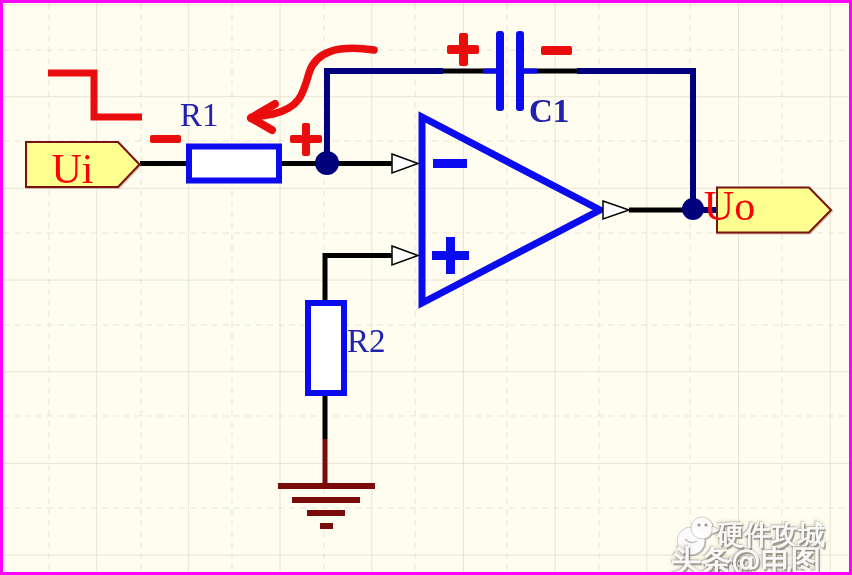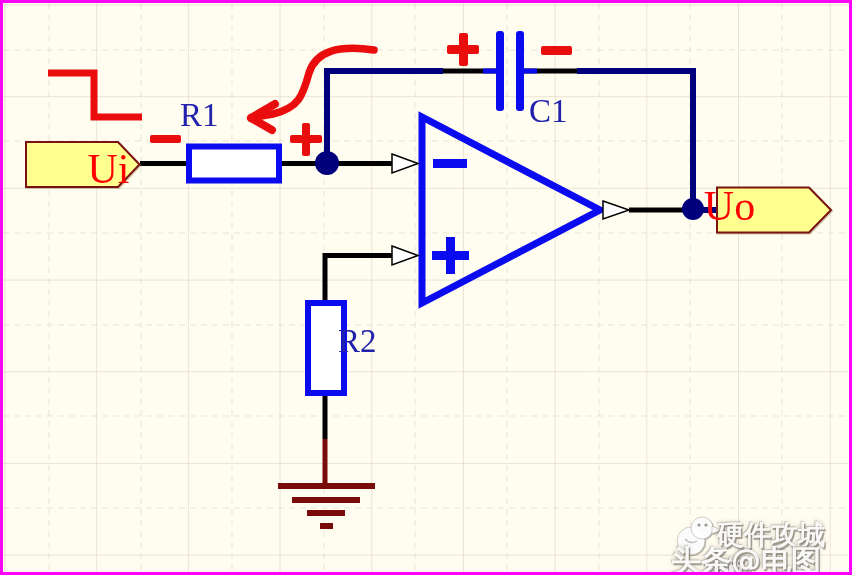--- a/index.html
+++ b/index.html
@@ -94,26 +94,26 @@
       <rect x="287" y="132" width="32" height="8" rx="2"></rect>
       <rect x="299" y="120" width="8" height="33" rx="2"></rect>
     </g>
     <g fill="#e90d0d">
       <rect x="444" y="42" width="32" height="9" rx="2"></rect>
       <rect x="456" y="30" width="9" height="33" rx="2"></rect>
     </g>
     <rect x="538" y="43" width="31" height="9" rx="2" fill="#e90d0d"></rect>
   </svg>
 
-  <div class="lbl port-label" style="left:23px;top:139px;width:93px;height:54px;padding-left:36px;">Ui</div>
+  <div class="lbl port-label" style="left:23px;top:139px;width:93px;height:54px;">Ui</div>
   <div class="lbl port-label" style="left:680px;top:185px;width:93px;height:36px;">Uo</div>
 
   <div class="lbl designator" style="left:177px;top:96px;">R1</div>
-  <div class="lbl designator" style="left:526px;top:92px;">C1</div>
-  <div class="lbl designator" style="left:335px;top:322px;">R2</div>
+  <div class="lbl designator" style="left:526px;top:92px;font-weight:bold;">C1</div>
+  <div class="lbl designator" style="left:344px;top:322px;">R2</div>
 
 
   <div>
     <svg class="layer" style="left:670px;top:510px;filter:drop-shadow(1.5px 1.5px 0 rgba(105,100,90,0.5));" width="50" height="48" viewBox="0 0 50 48">
       <g fill="rgba(255,255,255,0.95)" stroke="rgba(150,145,135,0.45)" stroke-width="1">
         <circle cx="18" cy="28" r="14"></circle>
         <circle cx="29" cy="15" r="11"></circle>
         <polygon points="39,13 48,17 39,21"></polygon>
       </g>
       <circle cx="26" cy="12" r="1.6" fill="rgba(120,115,105,0.75)"></circle>

